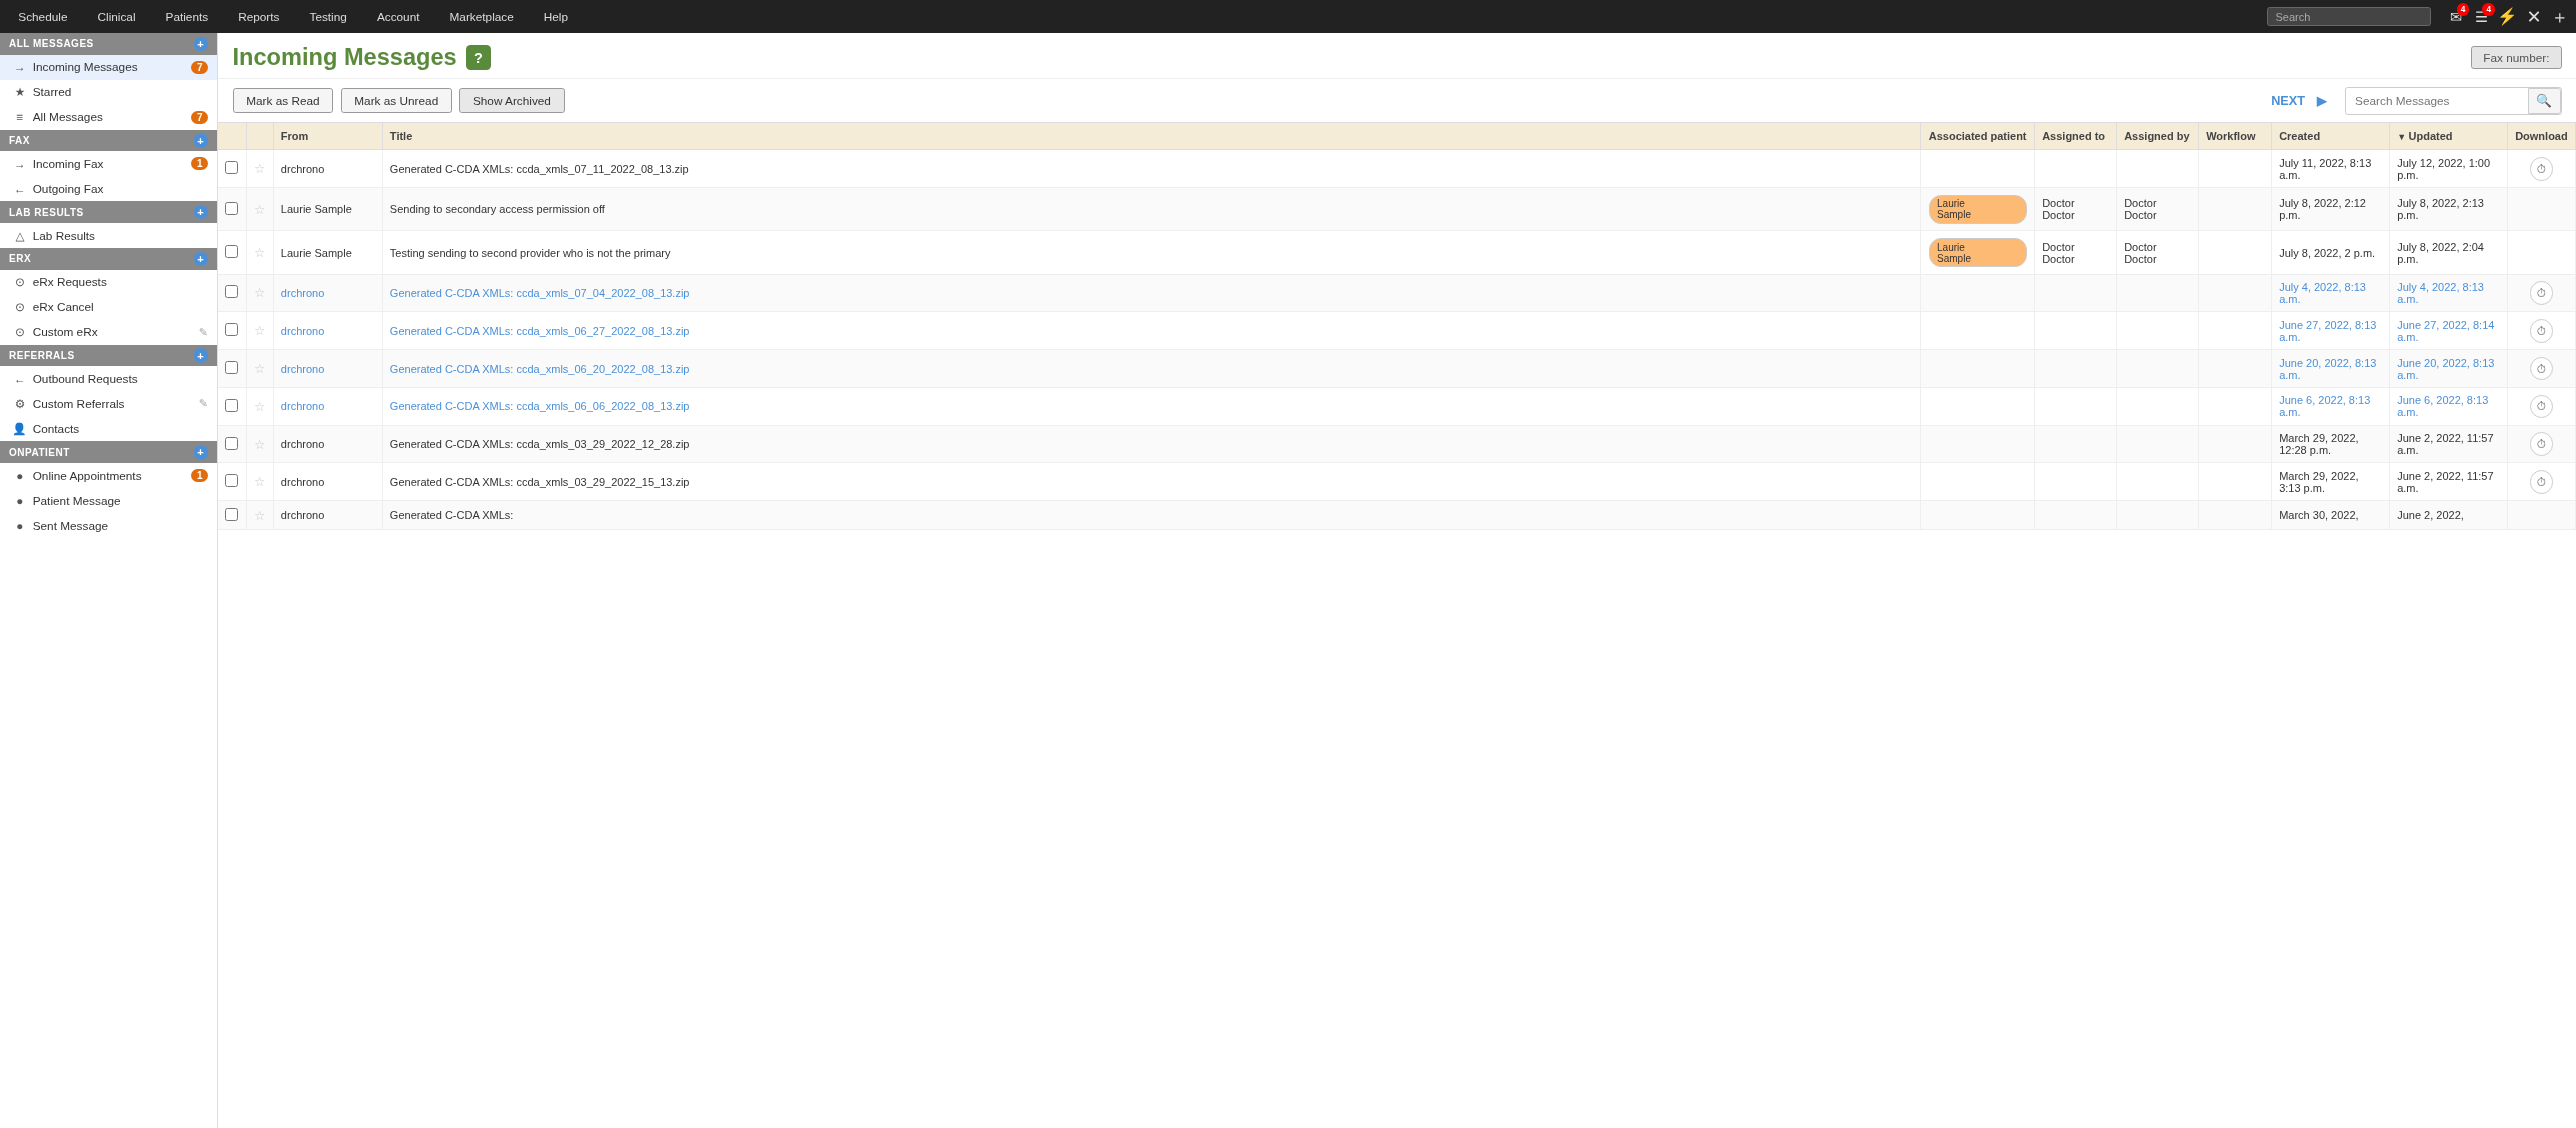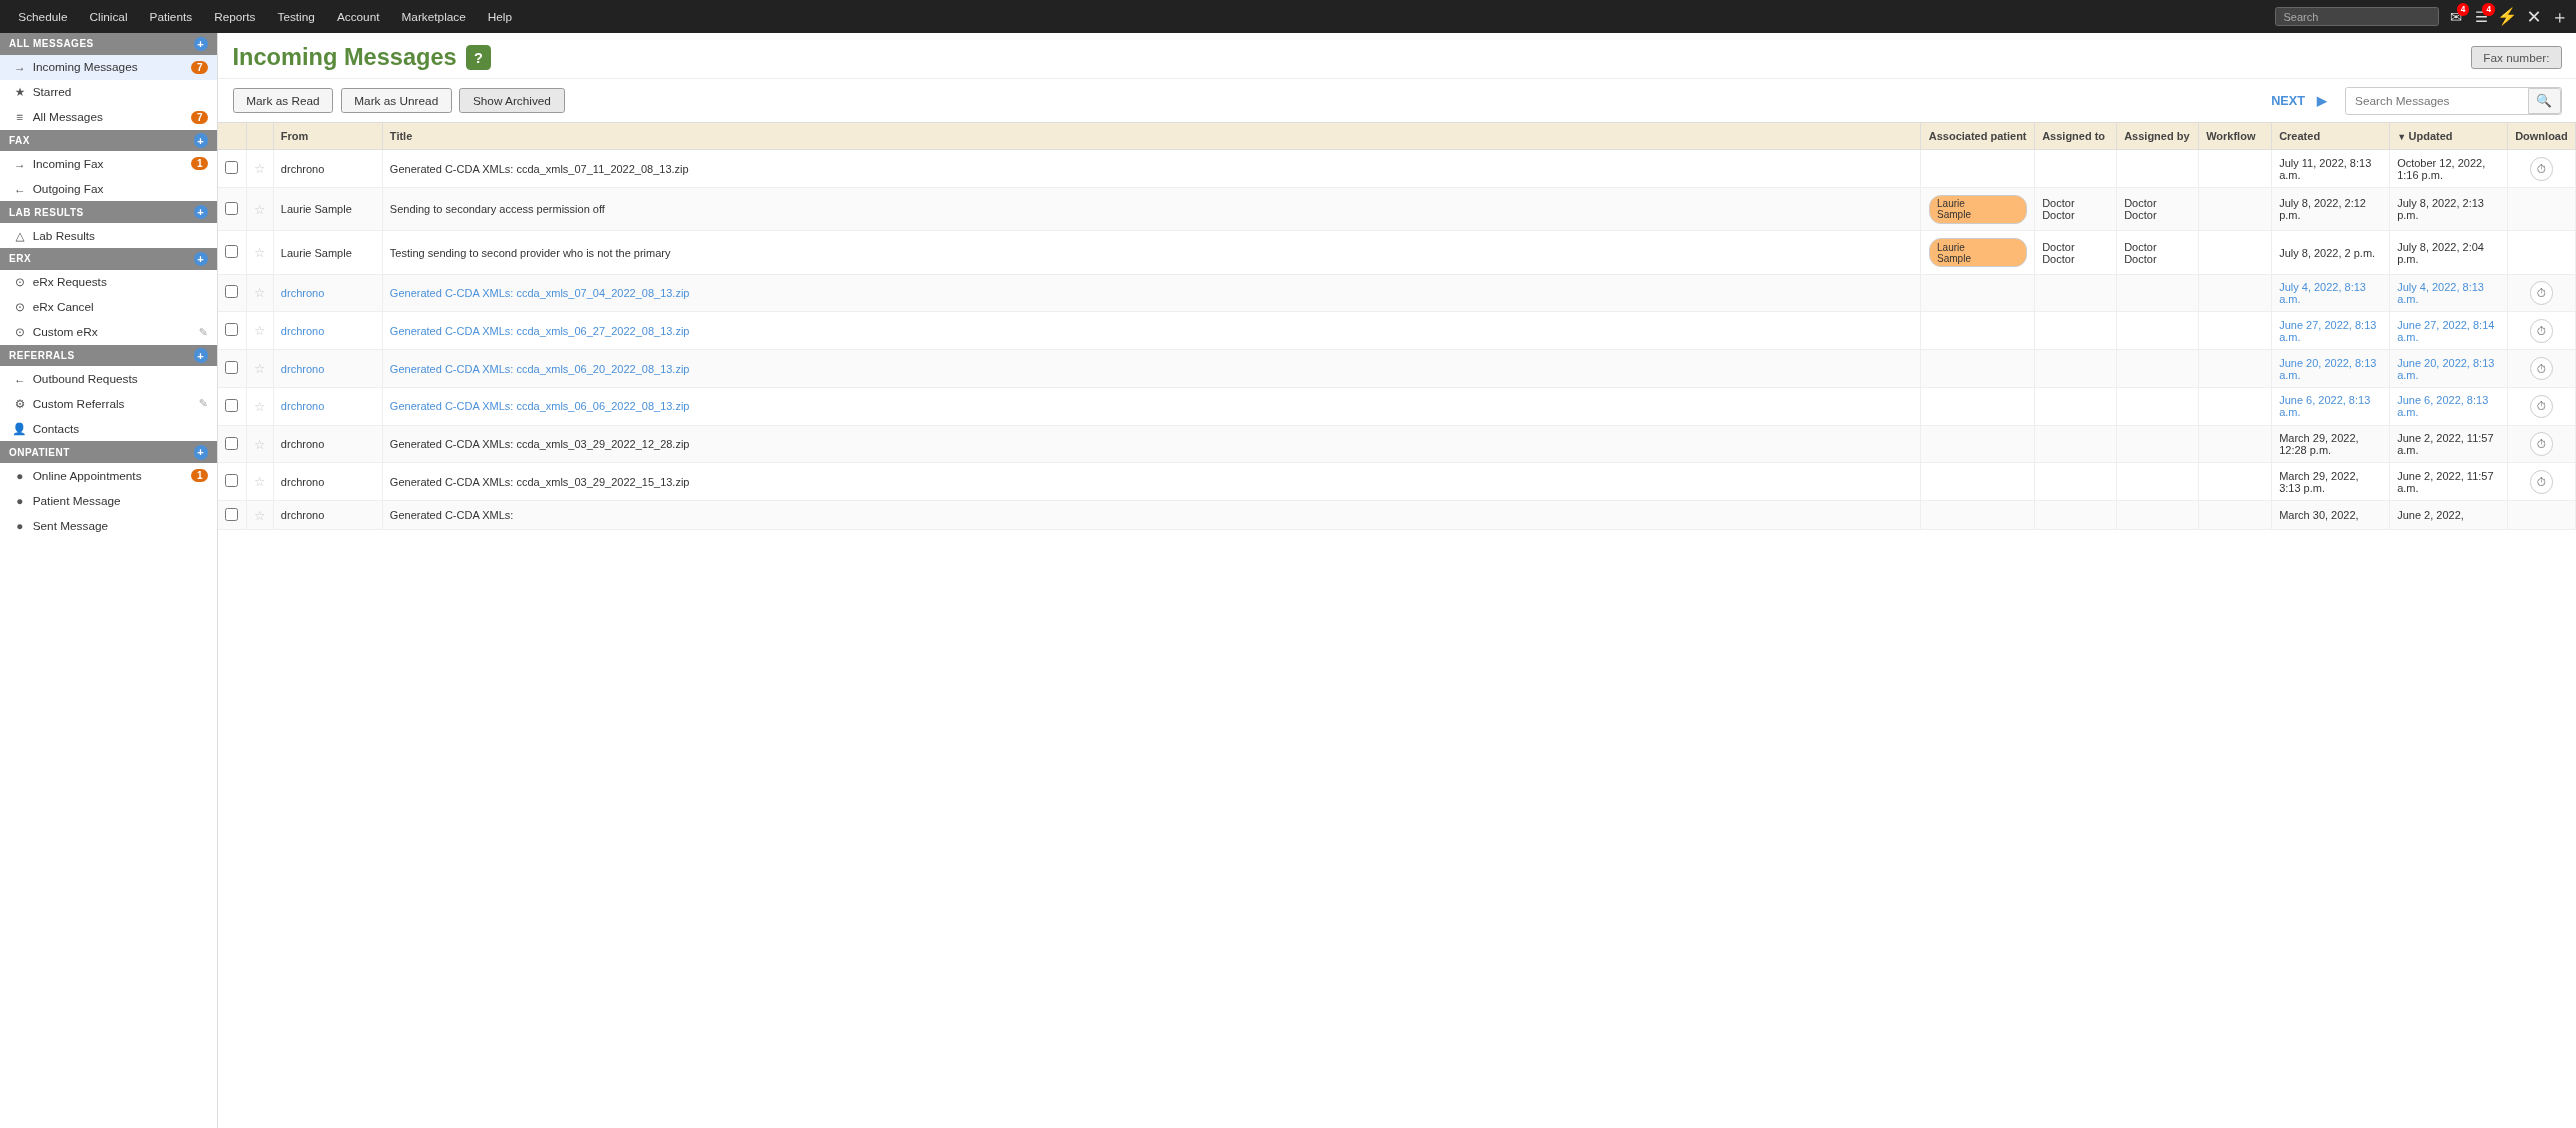--- a/index.html
+++ b/index.html
@@ -6,21 +6,21 @@
     body { font-family: Arial, sans-serif; font-size: 11.8px; background: #fff; overflow: hidden; }
 
     
     .top-nav {
       background: #222;
       color: #fff;
       display: flex;
       align-items: center;
       height: 33px;
       padding: 0 7.3px;
-      gap: 0;
+      gap: 8px;
     }
     .top-nav-item {
       color: #ddd;
       padding: 5.5px 11px;
       cursor: pointer;
       white-space: nowrap;
       font-size: 11.8px;
       border-radius: 2.7px;
     }
     .top-nav-spacer { flex: 1; }
@@ -505,21 +505,21 @@
       <td>
         <span class="star-icon">☆</span>
       </td>
       <td style="color:#333"><span>drchrono</span></td>
       <td style="color:#333"><span>Generated C-CDA XMLs: ccda_xmls_07_11_2022_08_13.zip</span></td>
       <td></td>
       <td><span></span></td>
       <td><span></span></td>
       <td><span></span></td>
       <td style="color:#333"><span>July 11, 2022, 8:13 a.m.</span></td>
-      <td style="color:#333"><span>October 12, 2022, 1:16 p.m.</span></td>
+      <td style="color:#333"><span>July 12, 2022, 1:00 p.m.</span></td>
       <td>
                 <div style="display:flex;justify-content:center;">
                   <button class="download-btn">⏱</button>
                 </div>
               </td>
     </tr>
             <tr>
       <td class="checkbox-cell">
         <input type="checkbox" style="">
       </td>

